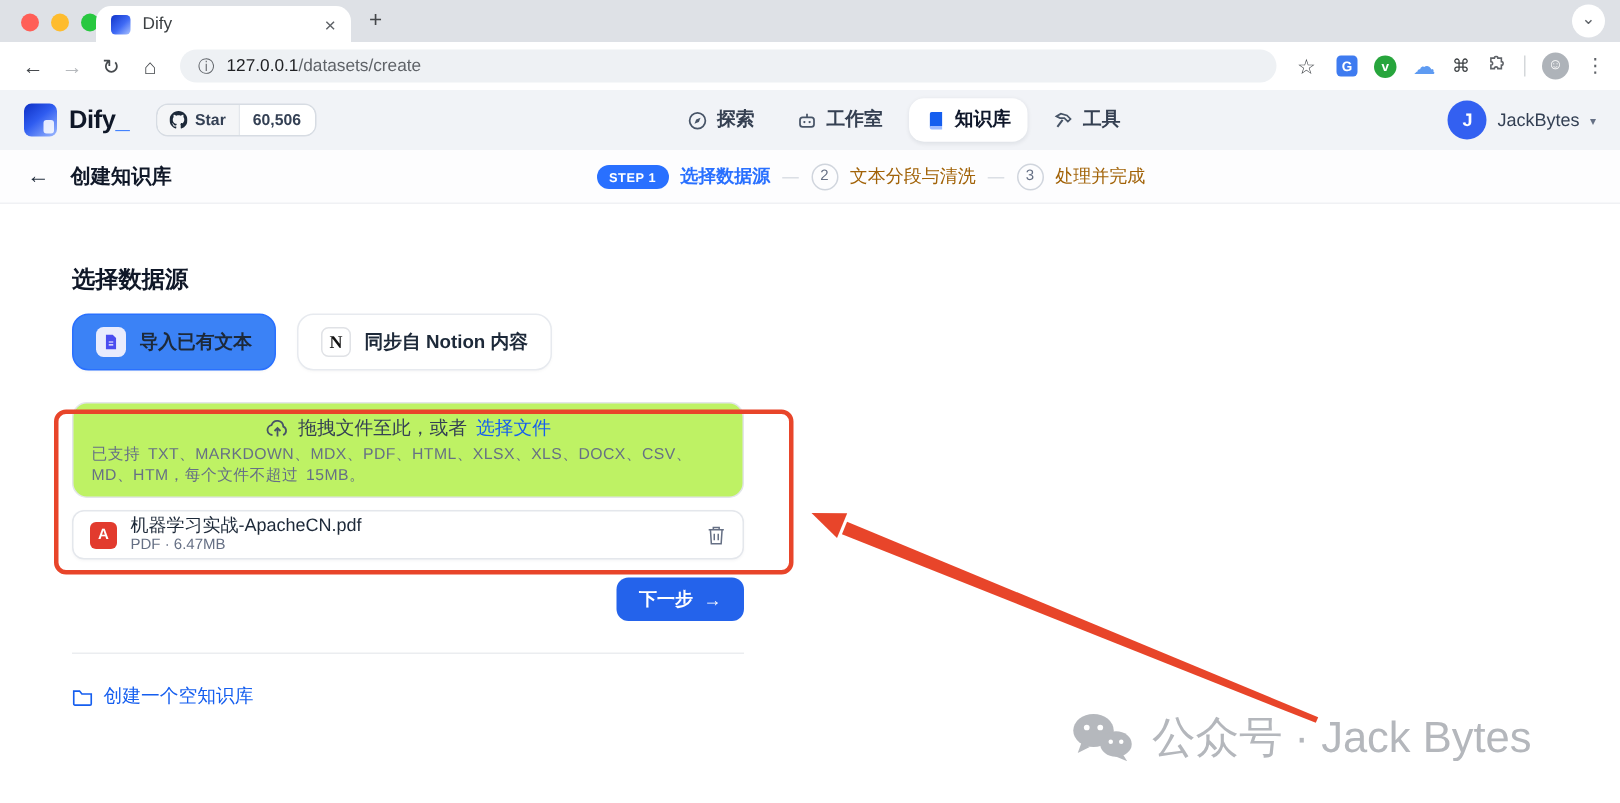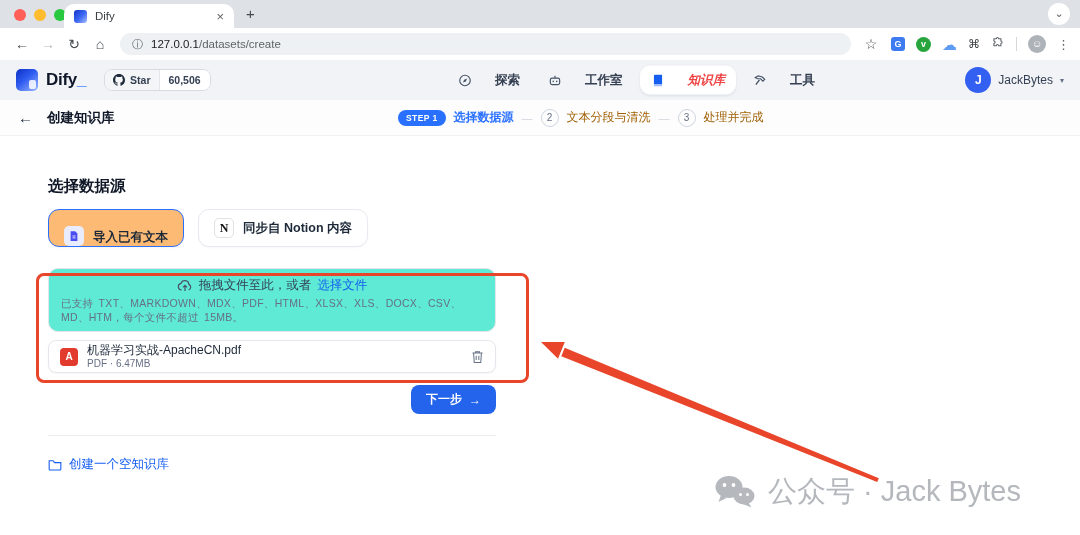--- a/index.html
+++ b/index.html
@@ -54,23 +54,23 @@
   .logo-text { font-size:17px; font-weight:800; color:#0f1728; letter-spacing:-.3px; }
   .logo-text .us { color:#2970ff; }
   .gh-badge { margin-left:18px; display:flex; align-items:stretch; border:1px solid #d7dce3;
               border-radius:8px; overflow:hidden; font-size:10.5px; background:#fff; }
   .gh-left { display:flex; gap:5px; padding:4px 8px; background:#f4f5f7; color:#344054;
              font-weight:600; align-items:center; }
   .gh-count { padding:4px 9px; font-weight:700; color:#344054; background:#fff;
               border-left:1px solid #e4e7ec; display:flex; align-items:center; }
   .nav { position:absolute; left:447px; top:50%; transform:translateY(-50%);
          display:flex; gap:6px; align-items:center; }
-  .nav-item { display:flex; gap:23px; padding:6px 11px; font-size:12.5px; color:#354052;
+  .nav-item { display:flex; gap:6px; padding:6px 11px; font-size:12.5px; color:#354052;
               font-weight:600; align-items:center; border-radius:10px; }
-  .nav-item.active { background:#fff; color:#ef4444; box-shadow:0 1px 3px rgba(16,24,40,.08);font-style:italic; }
+  .nav-item.active { background:#fff; color:#0f172a; box-shadow:0 1px 3px rgba(16,24,40,.08); }
   .nav-ic { width:14px; height:14px; flex:none; }
   .user { margin-left:auto; display:flex; align-items:center; gap:7px; }
   .avatar { width:26px; height:26px; border-radius:50%; background:#3360f1; color:#fff;
             font-size:12px; font-weight:600; display:flex; align-items:center; justify-content:center; }
   .user-name { font-size:12px; color:#344054; font-weight:500; }
   .user-chevron { color:#667085; font-size:8px; }
 
   
   .page-header { height:36px; display:flex; align-items:center; padding:0 18px; position:relative;
                  background:#fdfdfe; border-bottom:1px solid #f0f1f4; }
@@ -85,30 +85,30 @@
                  color:#667085; display:flex; align-items:center; justify-content:center; flex:none; }
   .step-label { color:#a16207; font-size:12px; }
 
   
   .content { padding:40px 0 0 48px; width:496px; }
   .section-title { font-size:15.5px; font-weight:700; color:#101828; margin-bottom:12px; }
   .cards { display:flex; gap:14px; margin-bottom:21px; }
   .card { display:flex; align-items:center; gap:9px; height:38px; padding:0 15px;
           border:1px solid #e7eaef; border-radius:11px; background:#fff; font-size:12.5px;
           font-weight:600; color:#1d2939; box-shadow:0 1px 2px rgba(16,24,40,.03); }
-  .card.selected { border:1.5px solid #2970ff; background:#fdba74;align-items:flex-end; }
+  .card.selected { border:1.5px solid #2970ff; background:#3b82f6; }
   .card-icon { width:20px; height:20px; border-radius:5px; display:flex; align-items:center;
                justify-content:center; flex:none; }
   .ci-doc { background:#e9ecfd; }
   .ci-notion { background:#fff; border:1px solid #e0e2e6; font-family:"Liberation Serif",serif;
                font-weight:700; font-size:12px; color:#111; }
   .ci-web { background:#e9f1fe; }
 
   .upload-label { font-size:12px; font-weight:600; color:#344054; margin-bottom:7px; }
-  .dropzone { width:448px; background:#5eead4; border:1px solid #e2e5e9; border-radius:10px;
+  .dropzone { width:448px; background:#bef264; border:1px solid #e2e5e9; border-radius:10px;
               padding:8px 12px 7px; }
   .drop-row { display:flex; justify-content:center; align-items:center; gap:6px; font-size:12.5px;
               color:#344054; margin-bottom:3px; }
   .browse { color:#155eef; font-weight:500; }
   .drop-hint { font-size:10.5px; color:#667085; line-height:13.5px; letter-spacing:.3px;
                word-spacing:2px; }
 
   .file-row { margin-top:8px; width:448px; height:33px; border:1px solid #e4e7ec; border-radius:8px;
               background:#fff; display:flex; align-items:center; padding:0 11px; gap:9px;
               box-shadow:0 1px 2px rgba(16,24,40,.04); }

